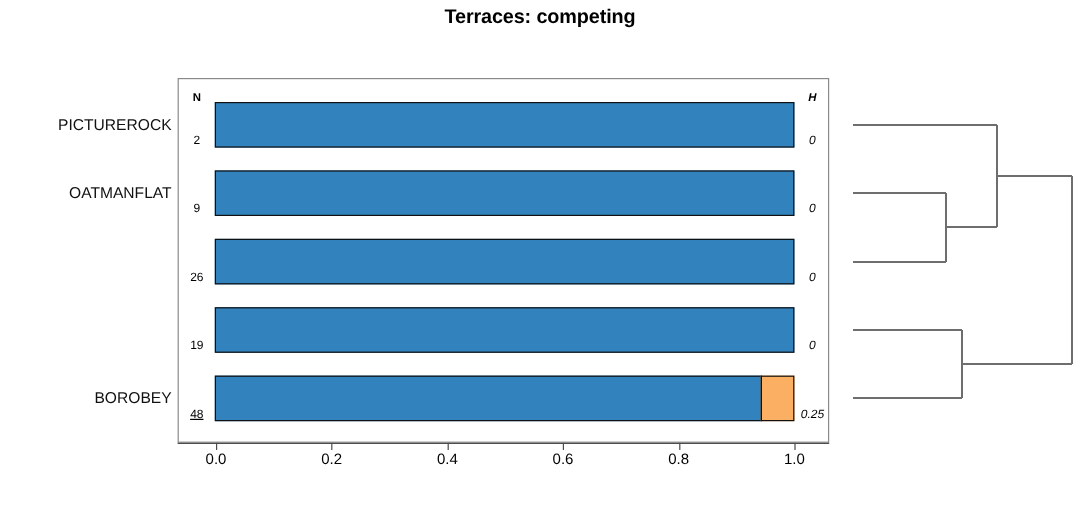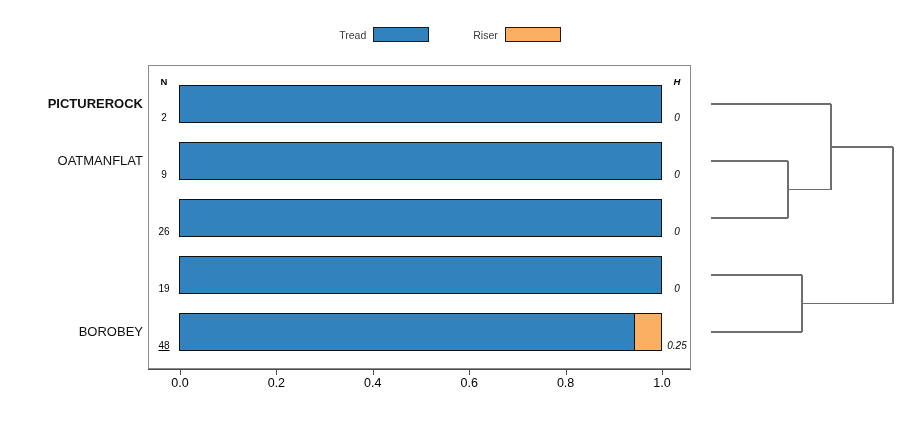--- a/index.html
+++ b/index.html
@@ -68,21 +68,21 @@
 
   
   .row-label {
     right: 0;
     width: 140px;
     text-align: right;
     font-size: 13px;
     color: #111;
     white-space: nowrap;
   }
-  .row-label.bold { font-weight: bold; }
+  .row-label.bold { font-weight: normal; }
   #row-labels {
     left: 0; top: 65px;
     width: 143px; height: 304px;
   }
 
   
   #n-column {
     left: 148px; top: 65px;
     width: 32px; height: 304px;
   }
@@ -161,31 +161,22 @@
     left: 702px; top: 65px;
     width: 198px; height: 304px;
   }
   #dendro-svg { display: block; }
 </style>
 </head>
 <body>
 
 <div id="stage">
 
-
-  <div class="abs" id="legend">
-    <div class="legend-entry">
-      <span class="legend-label">Tread</span>
-      <span class="legend-swatch" id="sw-tread" style="background: rgb(49, 130, 189);"></span>
-    </div>
-    <div class="legend-entry">
-      <span class="legend-label">Riser</span>
-      <span class="legend-swatch" id="sw-riser" style="background: rgb(251, 175, 98);"></span>
-    </div>
-  </div>
+  <div class="abs" id="chart-title">Terraces: competing</div>
+
 
   <div class="abs" id="main-panel"></div>
 
   <div class="abs" id="row-labels">
       <div class="abs row-label bold" style="top: 31px;">PICTUREROCK</div>
       <div class="abs row-label" style="top: 88px;">OATMANFLAT</div>
       <div class="abs row-label" style="top: 259px;">BOROBEY</div>
     </div>
 
   <div class="abs" id="n-column">

